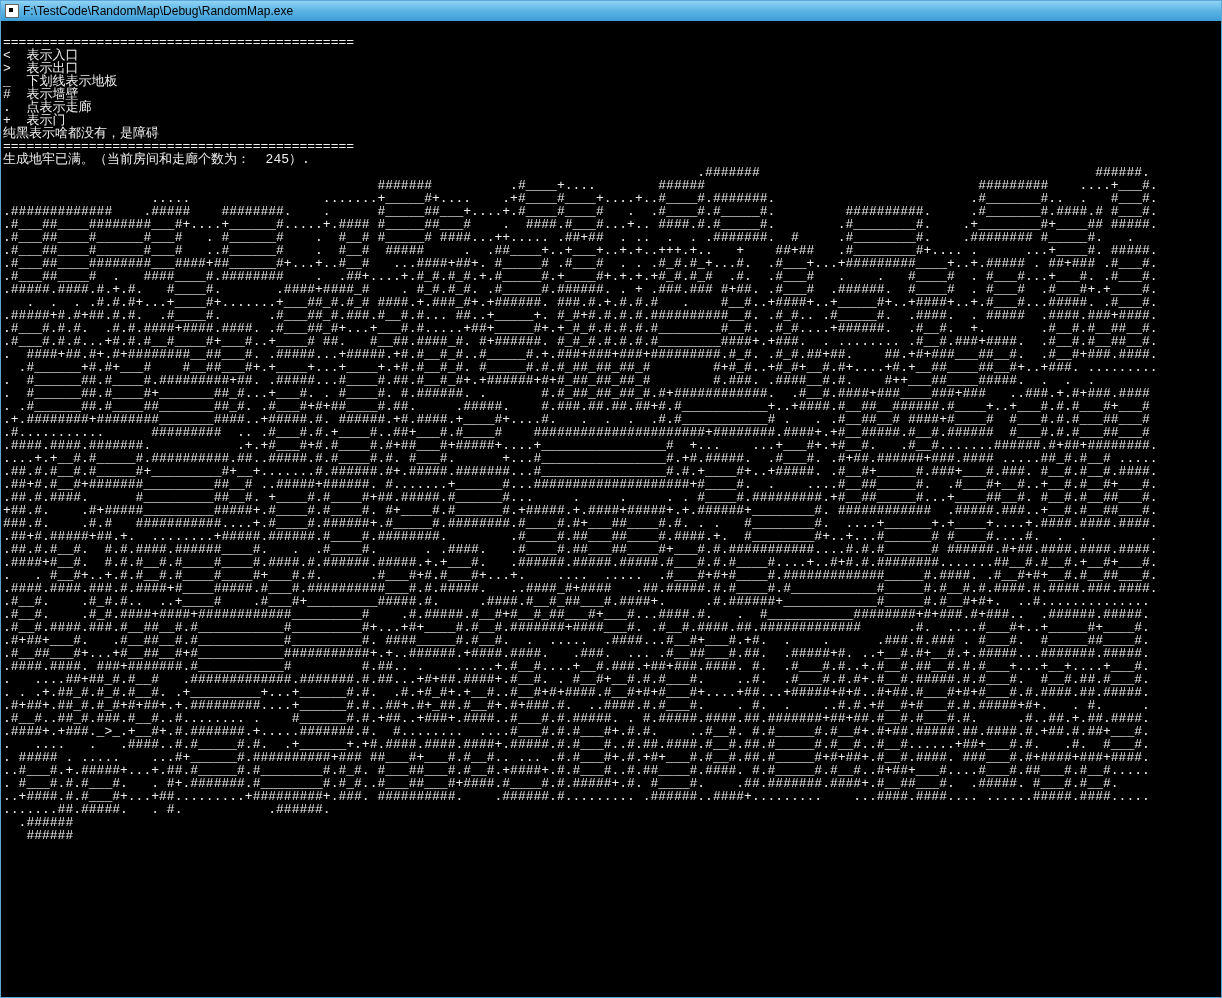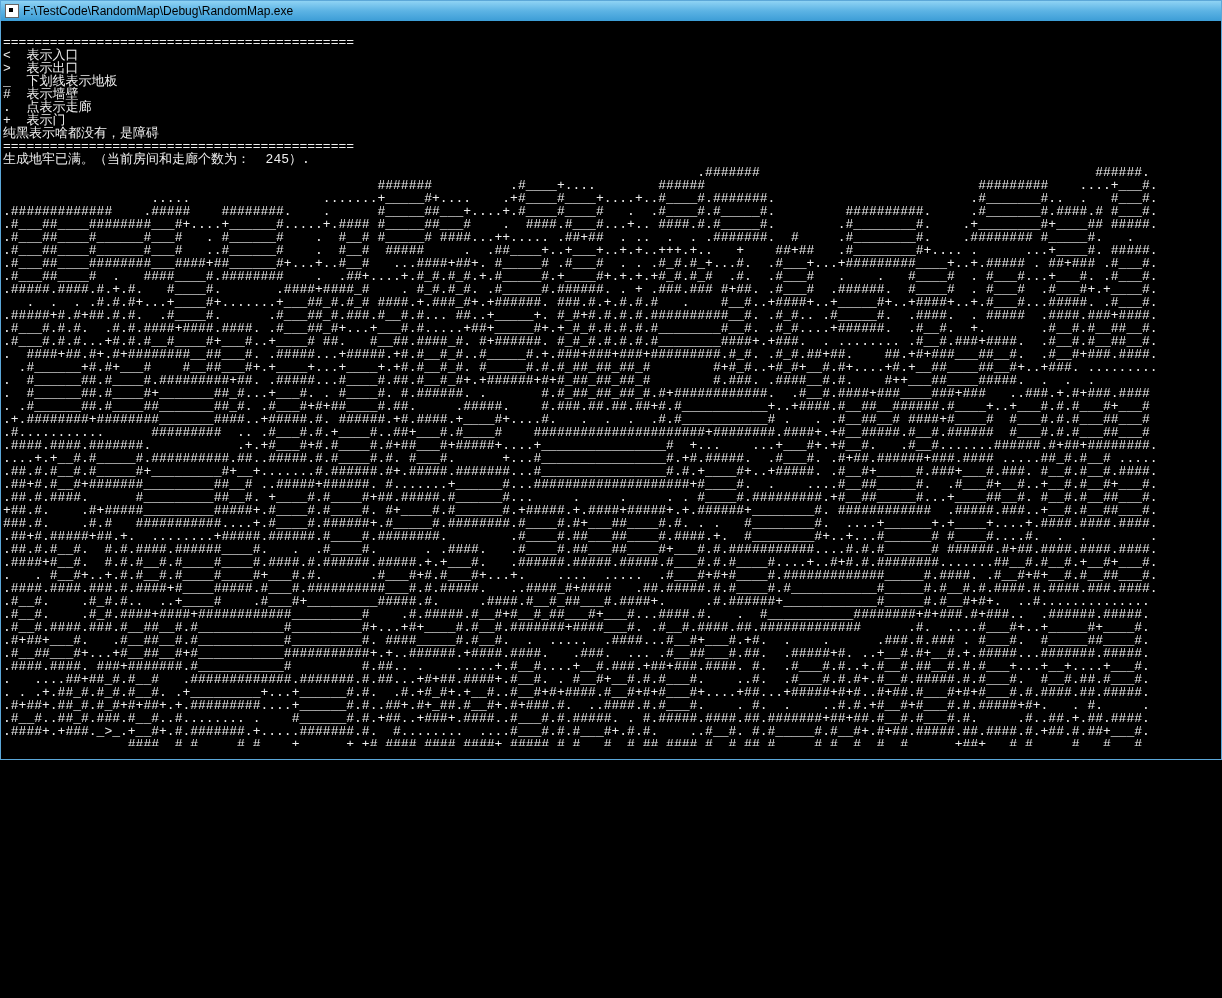--- a/index.html
+++ b/index.html
@@ -6,21 +6,21 @@
     margin: 0;
     padding: 0;
     width: 1222px;
     height: 998px;
     background: #000;
     font-family: "NSimSun", "SimSun", "Consolas", monospace;
     overflow: hidden;
   }
   .window {
     width: 1222px;
-    height: 760px;
+    height: 998px;
     display: flex;
     flex-direction: column;
     border: 1px solid #5ca7d8;
     box-sizing: border-box;
     background: #000;
   }
   .titlebar {
     height: 20px;
     background: linear-gradient(180deg, #8fd3f4 0%, #5cb3e4 50%, #3c9dd6 100%);
     display: flex;

